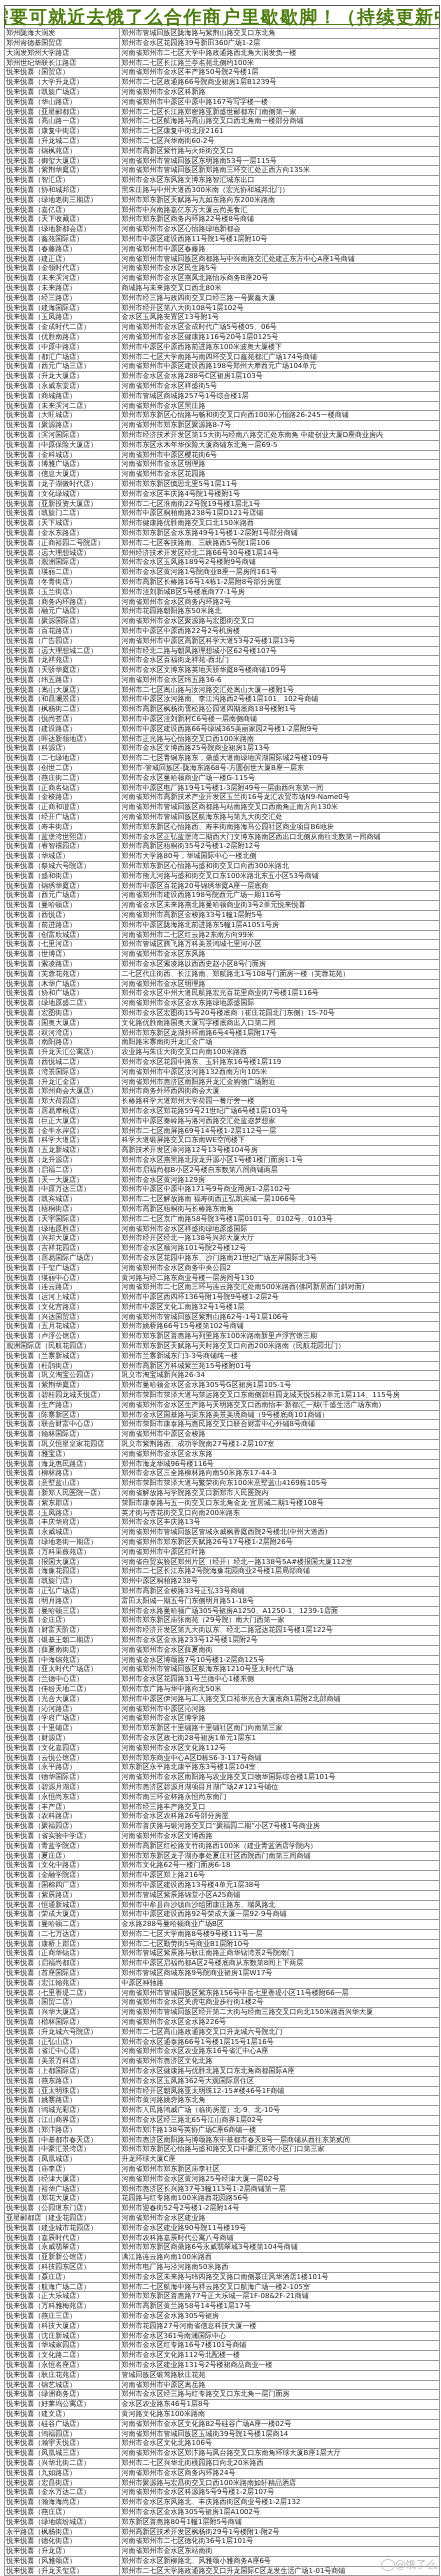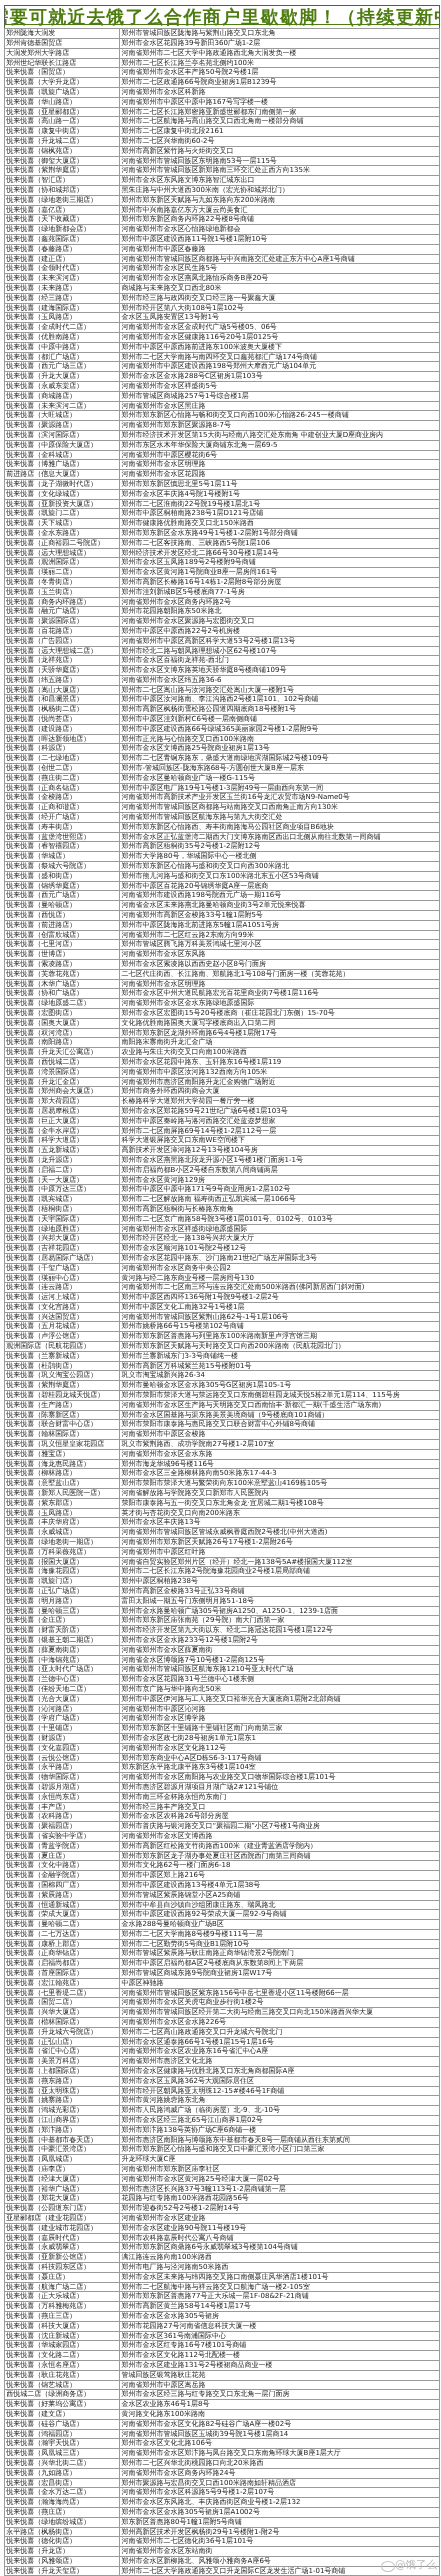--- a/index.html
+++ b/index.html
@@ -2,21 +2,21 @@
 <html style="font-size:10.5px"><head>
 <meta charset="utf-8">
 <style>
   html,body{margin:0;padding:0;background:#ffffff;}
   body{width:441px;height:2576px;position:relative;overflow:hidden;font-family:"DejaVu Sans","Liberation Sans",sans-serif;}
   .sheet{position:absolute;left:4px;top:5.3px;width:436px;}
   .title{height:22px;border:0.7px solid #5a5a5a;border-bottom:none;display:flex;align-items:center;justify-content:center;color:#4d7c0f;font-size:18px;font-weight:bold;letter-spacing:1.3px;white-space:nowrap;overflow:hidden;text-decoration:underline;}
   table{border-collapse:collapse;width:436px;table-layout:fixed;}
   td{border:0.7px solid #9a9a9a;height:8.8px;padding:0 0 0 1.3px;font-size:7px;line-height:8.8px;color:#1a1a1a;white-space:nowrap;overflow:hidden;}
   td.name{width:113px;}
-  .watermark{position:absolute;right:4px;bottom:4px;color:#b8b8b8;font-size:10.5px;display:flex;align-items:flex-end;gap:0;}
+  .watermark{position:absolute;right:4px;bottom:4px;color:#b8b8b8;font-size:10.5px;display:flex;align-items:center;gap:0;}
   .wb{width:12px;height:9.2px;border:1.3px solid #c4c4c4;border-radius:50%;display:inline-block;}
 </style>
 </head>
 <body>
 
 <div class="sheet">
   <div class="title">有需要可就近去饿了么合作商户里歇歇脚！（持续更新中）</div>
   <table>
     <tbody id="rows">
         <tr>
@@ -193,21 +193,21 @@
         </tr>
         <tr>
           <td class="name">悦来悦喜（金科城店）</td>
           <td>河南省郑州市中原区樱花街6号</td>
         </tr>
         <tr>
           <td class="name">悦来悦喜（博雅广场店）</td>
           <td>河南省郑州市金水区明理路</td>
         </tr>
         <tr>
-          <td class="name">前进路店（信息大厦店）</td>
+          <td class="name">悦来悦喜（信息大厦店）</td>
           <td>河南省郑州市金水区花园路</td>
         </tr>
         <tr>
           <td class="name">悦来悦喜（龙子湖微时代店）</td>
           <td>郑州市郑东新区慎思北里5号1层11号</td>
         </tr>
         <tr>
           <td class="name">悦来悦喜（文化绿城店）</td>
           <td>郑州市金水区丰庆路4号院1号楼附1号</td>
         </tr>
@@ -977,21 +977,21 @@
         </tr>
         <tr>
           <td class="name">悦来悦喜（耿庄花苑店）</td>
           <td>管城回族区银莺路耿庄花苑</td>
         </tr>
         <tr>
           <td class="name">悦来悦喜（锦艺城店）</td>
           <td>河南省郑州市中原区嵩岳路</td>
         </tr>
         <tr>
-          <td class="name">西悦城二店（绿洲商务店）</td>
+          <td class="name">悦来悦喜（绿洲商务店）</td>
           <td>郑州市金水区经三路与红专路交叉口东北角一层门面房</td>
         </tr>
         <tr>
           <td class="name">悦来悦喜（好莱坞公寓店）</td>
           <td>金水区农业路东46号1层8号</td>
         </tr>
         <tr>
           <td class="name">悦来悦喜（建文店）</td>
           <td>黄河路文化路东100米路南</td>
         </tr>

